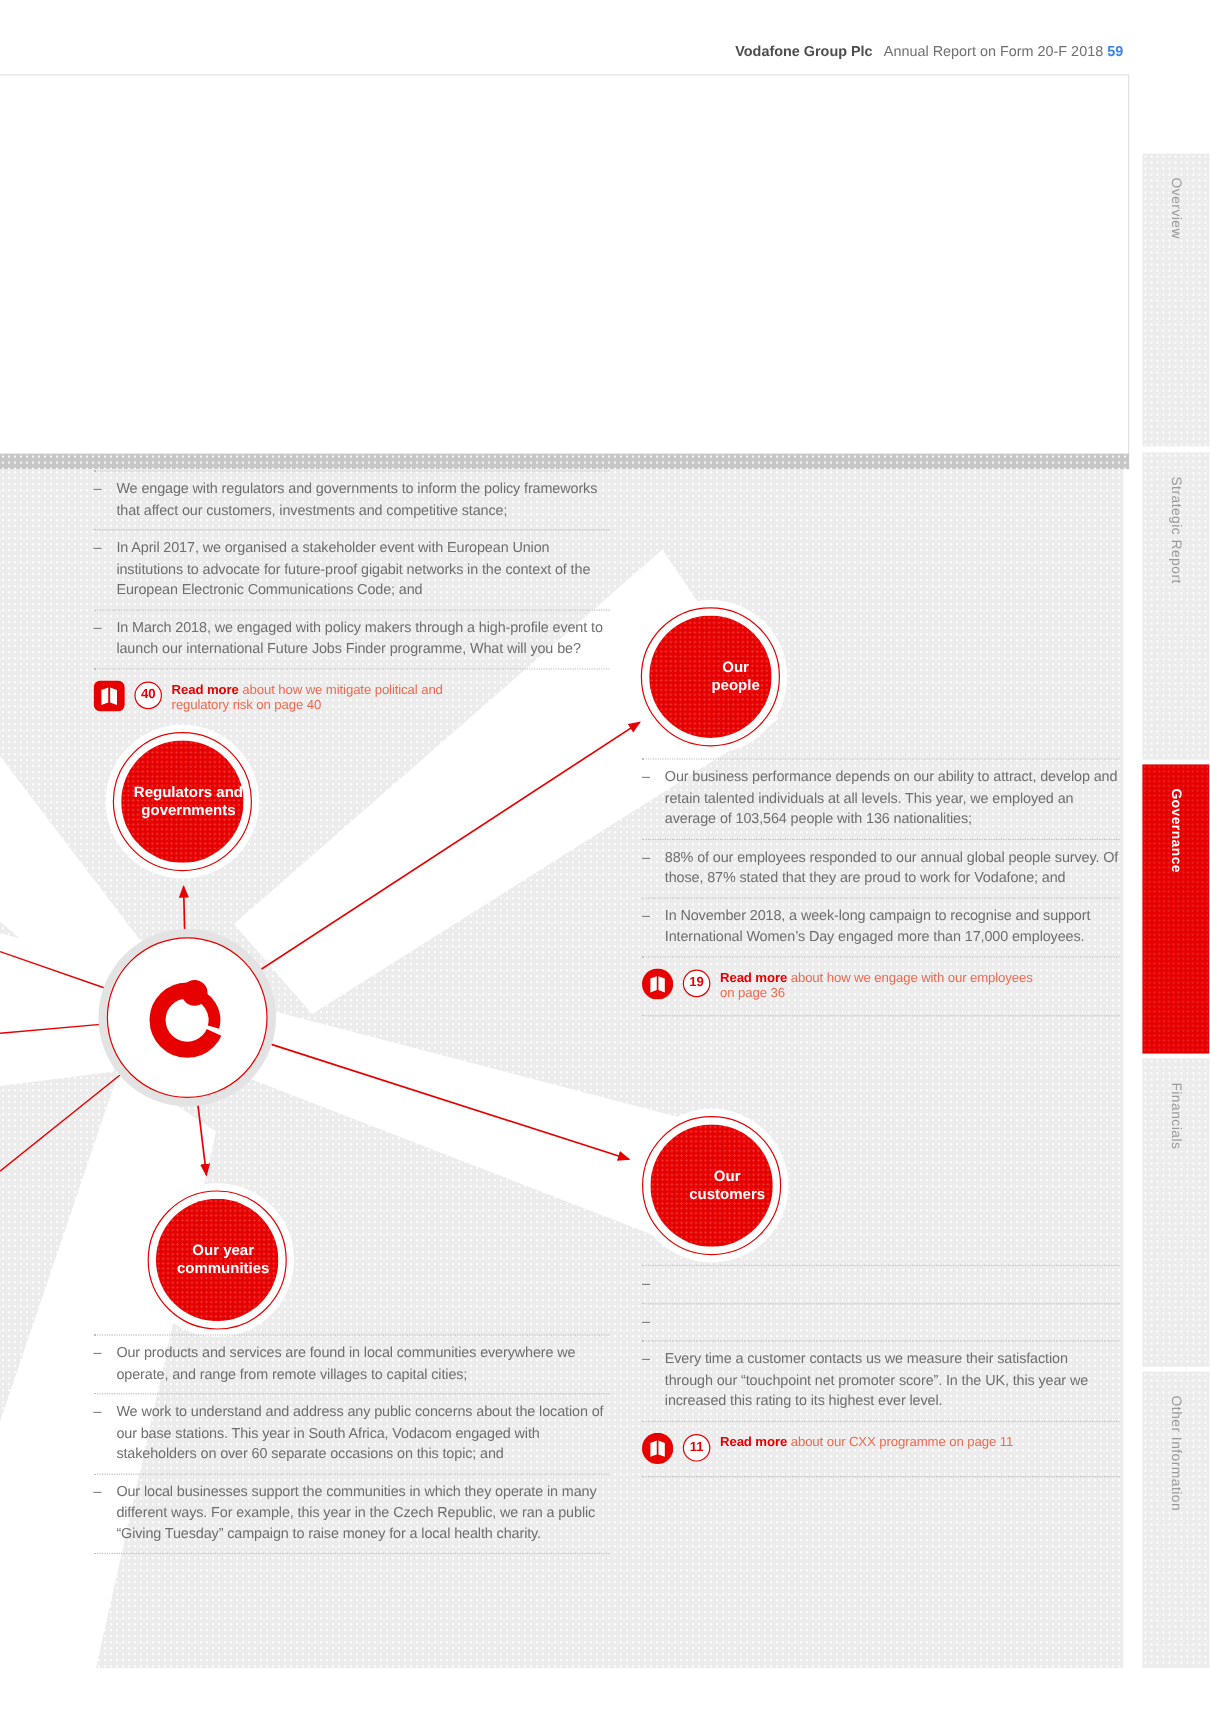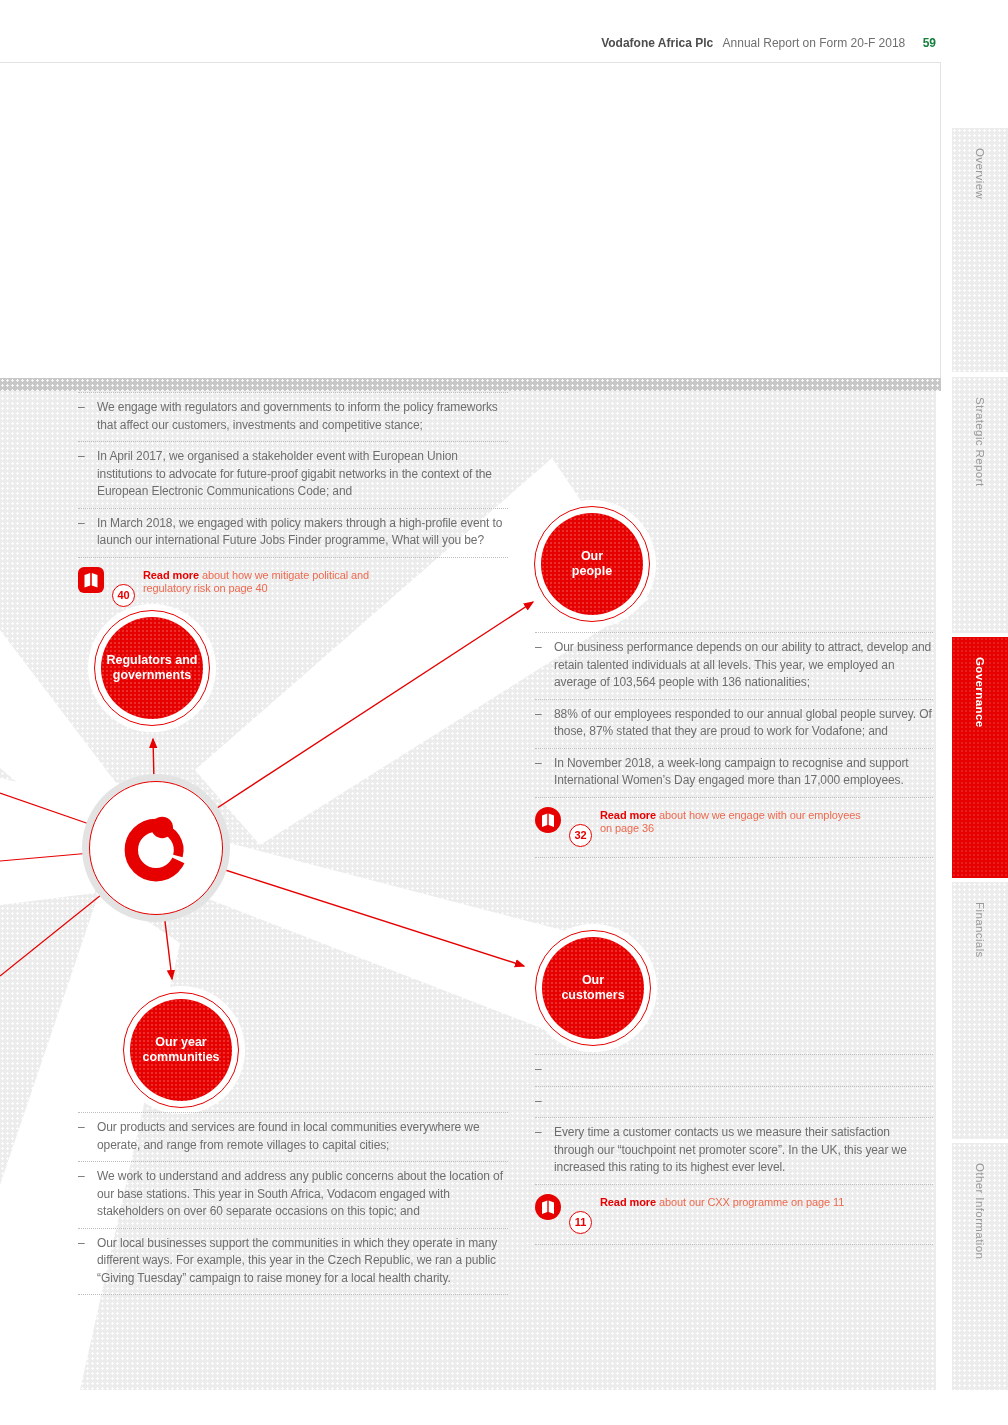--- a/index.html
+++ b/index.html
@@ -2,72 +2,72 @@
 <html><head>
 <meta charset="utf-8">
 <style>
   html,body{margin:0;padding:0;background:#fff;}
   .page{position:relative;width:1008px;height:1425px;background:#fff;overflow:hidden;
         font-family:"Liberation Sans",sans-serif;}
   
   .header{position:absolute;top:36px;right:72px;font-size:12px;white-space:nowrap;}
   .header .brand{font-weight:bold;color:#4d4d4d;}
   .header .title{color:#6f6f6f;margin-left:6px;}
-  .header .pageno{color:#15803d;font-weight:bold;margin-left:14px;}
+  .header .pageno{color:#3b82f6;font-weight:bold;}
   
   .top-panel{position:absolute;left:0;top:62px;width:940px;height:316px;background:#fff;
              border-top:1px solid #e2e2e2;border-right:1px solid #e2e2e2;}
   .dotted-bar{position:absolute;left:0;top:378px;width:941px;height:13px;background-color:#c7c7c7;
               background-image:radial-gradient(rgba(255,255,255,.85) 1px,transparent 1.3px);background-size:5px 5px;}
   
   .canvas{position:absolute;left:0;top:391px;width:936px;height:999px;background-color:#ececec;
           background-image:radial-gradient(rgba(255,255,255,.9) 1px,transparent 1.3px);background-size:5px 5px;}
   .canvas svg{position:absolute;left:0;top:0;}
   
   .node{position:absolute;width:128px;height:128px;background:#fff;border-radius:50%;z-index:3;}
   .node-ring{position:absolute;inset:6px;border:1.5px solid #e60000;border-radius:50%;}
   .node-disc{position:absolute;inset:6px;background-color:#e60000;border-radius:50%;
              background-image:radial-gradient(rgba(255,255,255,.18) .9px,transparent 1.1px);background-size:4px 4px;
-             display:flex;align-items:center;justify-content:center;}
+             display:flex;align-items:center;justify-content:flex-end;}
   .node-label{color:#fff;font-weight:bold;font-size:12.5px;line-height:1.2;text-align:center;width:92px;}
   .hub{position:absolute;left:82px;top:774px;width:148px;height:148px;border-radius:50%;background:#e3e3e3;z-index:3;}
   .hub-inner{position:absolute;inset:7px;background:#fff;border:1.5px solid #e60000;border-radius:50%;
              display:flex;align-items:center;justify-content:center;}
   
   .section{position:absolute;z-index:4;border-top:1px dotted #bdbdbd;color:#6e6e6e;
            font-size:12px;line-height:17.5px;letter-spacing:-0.1px;}
   .sec-reg {left:78px; top:392px; width:430px;}
   .sec-peo {left:535px;top:632px; width:398px;}
   .sec-cus {left:535px;top:1054px;width:398px;}
   .sec-com {left:78px; top:1112px;width:430px;}
   .bullet{display:flex;gap:9px;padding:6px 0 7px;border-bottom:1px dotted #bdbdbd;}
   .dash{flex:0 0 10px;}
   .readmore{display:flex;align-items:flex-start;gap:8px;padding:9px 0 10px;}
   .section.closed .readmore{border-bottom:1px dotted #bdbdbd;}
   .rm-icon{flex:0 0 26px;height:26px;}
   .rm-num{flex:0 0 21px;height:21px;border:1.5px solid #e60000;border-radius:50%;background:#fff;
-          color:#e60000;font-weight:bold;font-size:11px;line-height:21px;text-align:center;margin-top:17px;}
+          color:#e60000;font-weight:bold;font-size:11px;line-height:21px;text-align:center;margin-top:1px;}
   .rm-text{color:#ed6a50;font-size:11px;line-height:13.5px;width:262px;padding-top:2px;}
   .rm-text b{color:#e60000;}
   
   .tab{position:absolute;left:952px;width:56px;background-color:#ececec;
        background-image:radial-gradient(rgba(255,255,255,.9) 1px,transparent 1.3px);background-size:5px 5px;
        display:flex;justify-content:center;}
   .tab-label{writing-mode:vertical-rl;font-size:11.5px;letter-spacing:.4px;color:#9a9a9a;padding-top:20px;}
   .tab.active{background-color:#e60000;
        background-image:radial-gradient(rgba(255,255,255,.12) .9px,transparent 1.1px);background-size:4px 4px;}
   .tab.active .tab-label{color:#fff;font-weight:bold;}
 </style>
 </head>
 <body>
 
 <div class="page">
 
   <div class="header">
-    <span class="brand">Vodafone Africa Plc</span>
+    <span class="brand">Vodafone Group Plc</span>
     <span class="title">Annual Report on Form 20-F 2018</span>
     <span class="pageno">59</span>
   </div>
 
   <div class="top-panel"></div>
   <div class="dotted-bar"></div>
 
   <div class="canvas">
     <svg width="936" height="999" viewBox="0 0 936 999">
       <defs>
@@ -172,21 +172,21 @@
       <span>In November 2018, a week-long campaign to recognise and support International Women’s Day engaged more than 17,000 employees.</span>
     </div>
     <div class="readmore">
       <span class="rm-icon">
         <svg width="26" height="26" viewBox="0 0 26 26">
             <rect width="26" height="26" rx="13" fill="#e60000"></rect>
             <path d="M7 8.5 L12.3 6.5 L12.3 18 L7 20 Z" fill="#fff"></path>
             <path d="M13.7 6.5 L19 8.5 L19 20 L13.7 18 Z" fill="#fff"></path>
           </svg>
       </span>
-      <span class="rm-num">32</span>
+      <span class="rm-num">19</span>
       <span class="rm-text"><b>Read more</b> <span>about how we engage with our employees on page 36</span></span>
     </div>
   </div>
 
   <div class="section closed sec-cus">
     <div class="bullet">
       <span class="dash">–</span>
     </div>
     <div class="bullet">
       <span class="dash">–</span>

